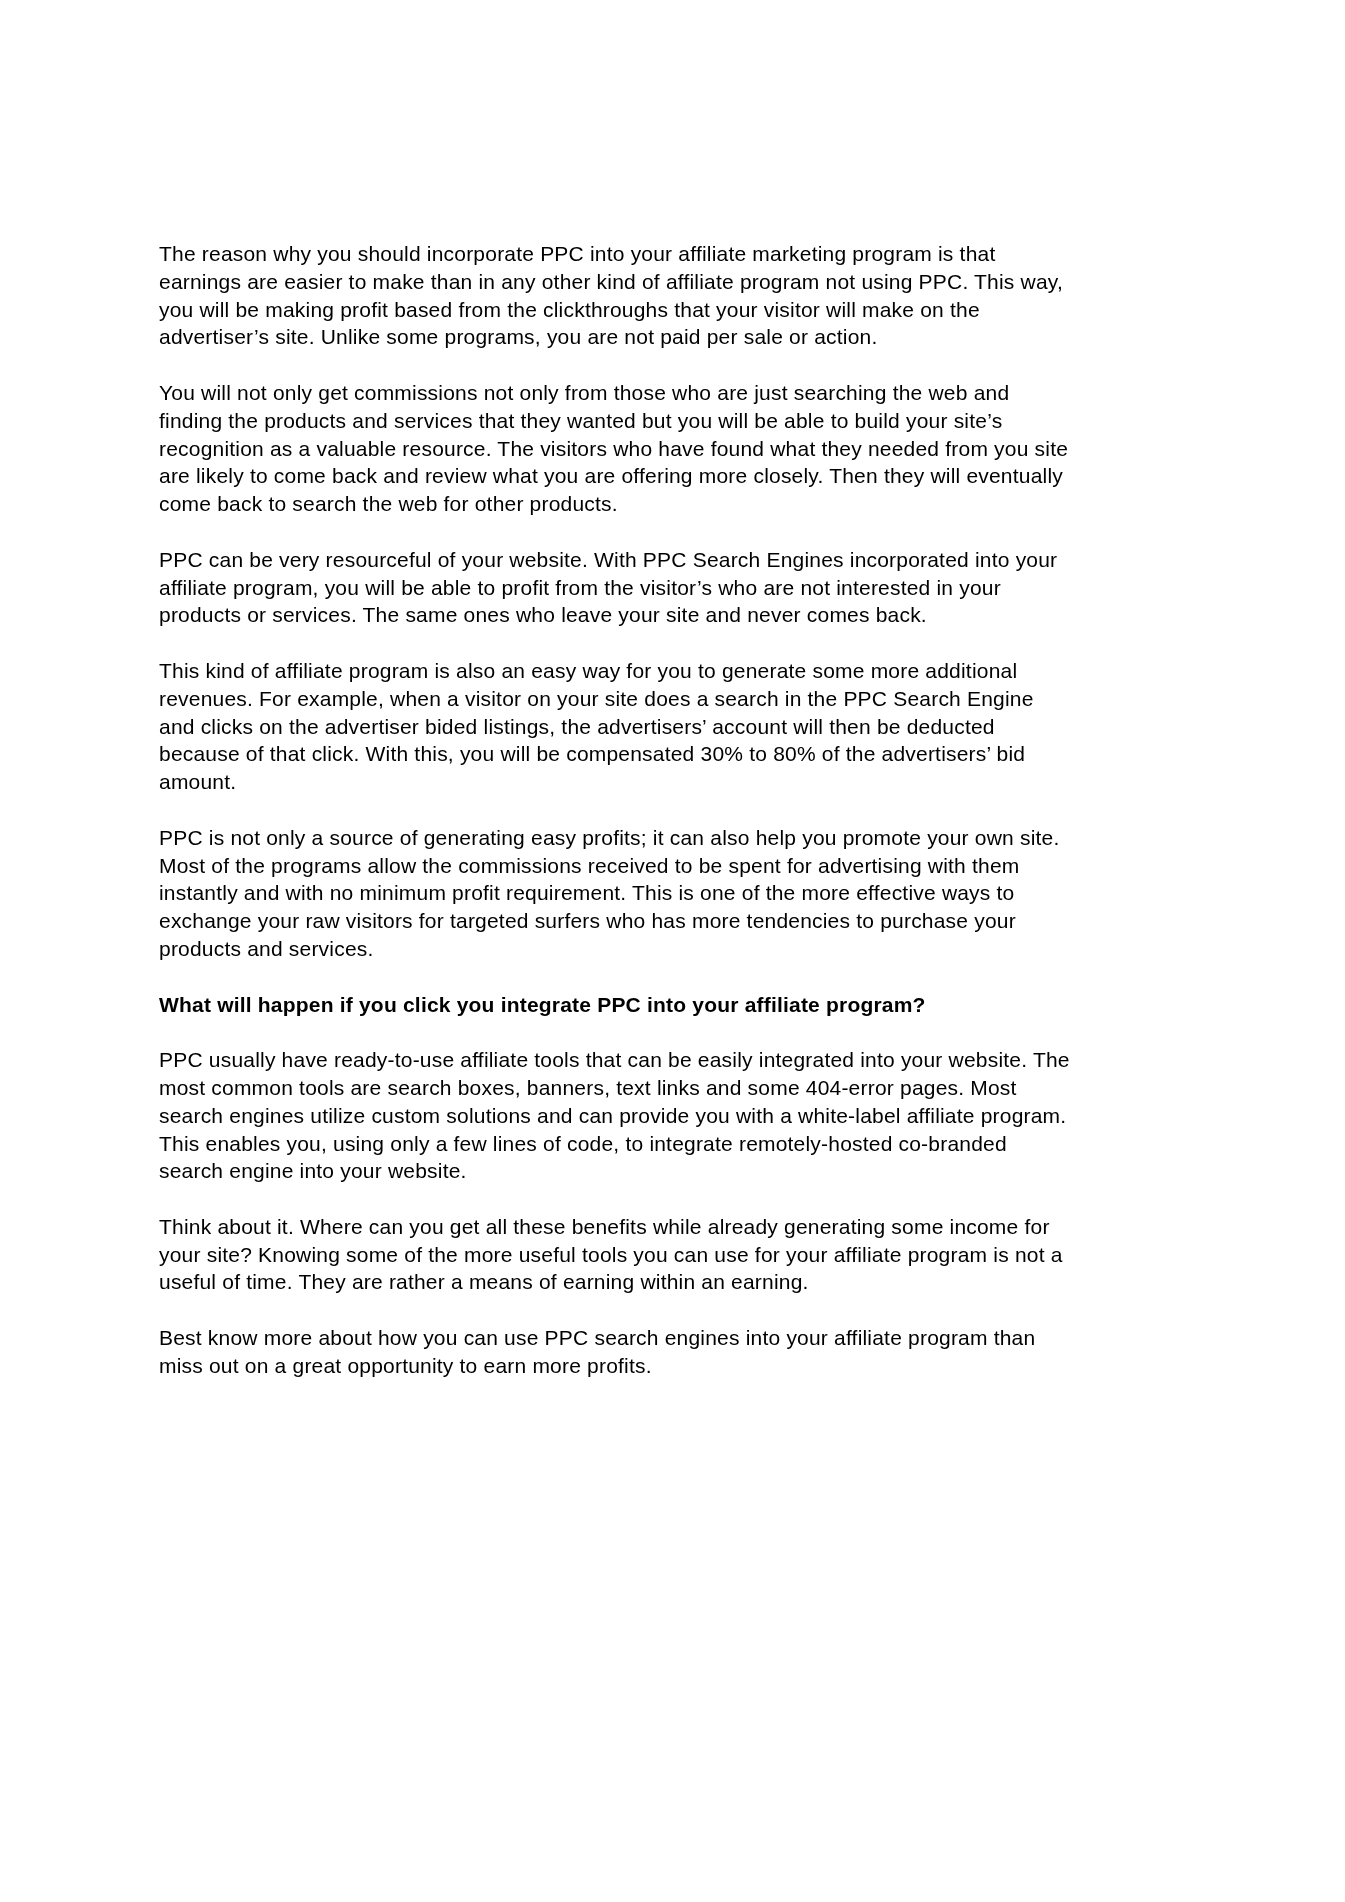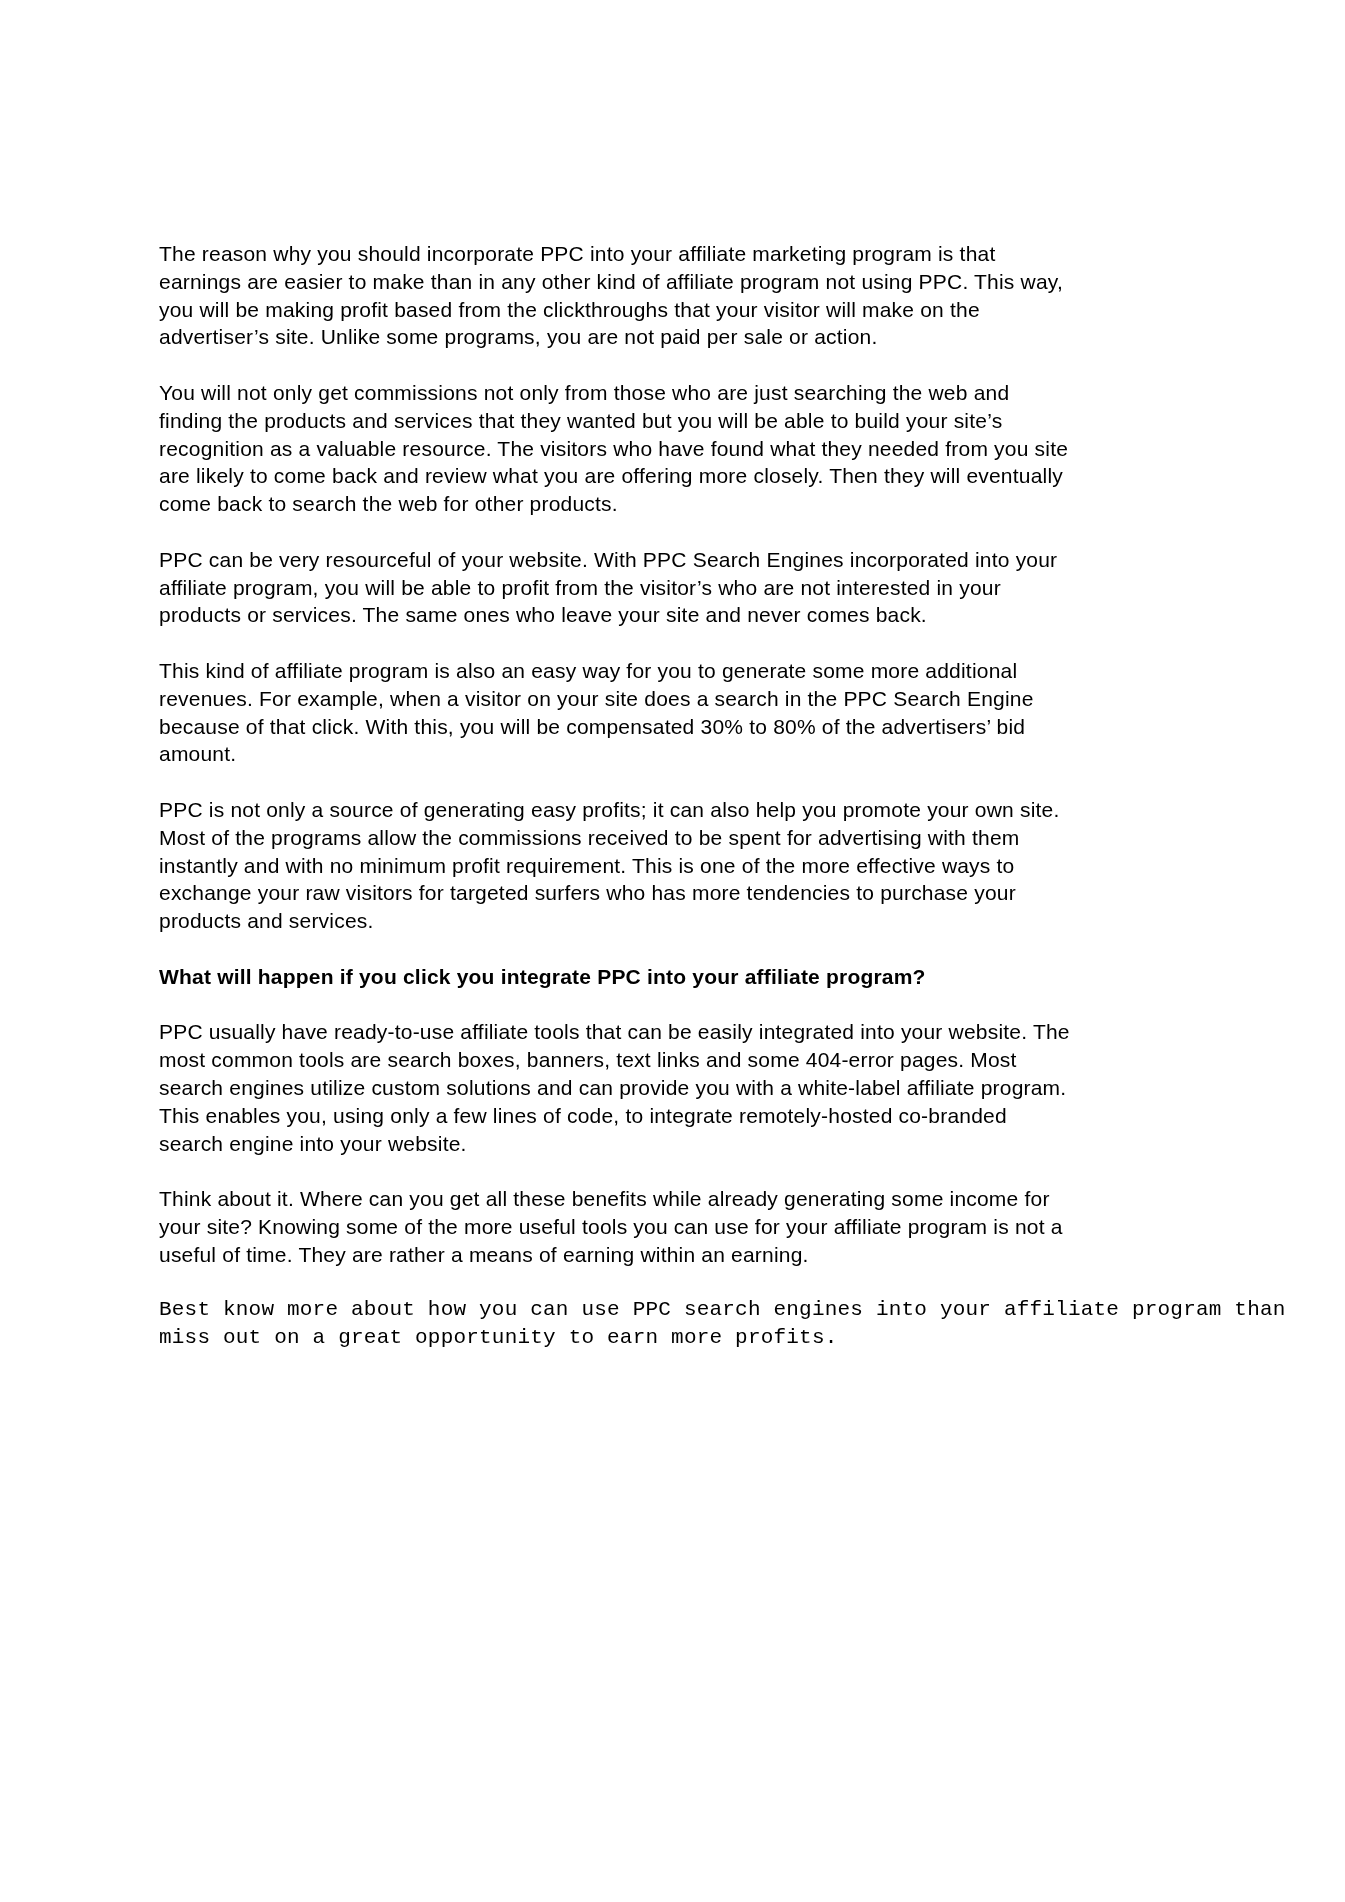--- a/index.html
+++ b/index.html
@@ -23,21 +23,20 @@
     color: #000000;
     font-size: 21px;
     line-height: 27.8px;
     letter-spacing: 0.2px;
   }
   .block {
     margin: 0 0 27.8px 0;
   }
   .block:last-child {
     margin-bottom: 0;
-    font-family: Liberation Mono, monospace;
   }
   .line {
     white-space: nowrap;
   }
   .heading .line {
     font-weight: bold;
   }
   .italic {
   }
 </style>
@@ -60,20 +59,21 @@
         <div class="line">come back to search the web for other products.</div>
       </div>
       <div class="block paragraph">
         <div class="line">PPC can be very resourceful of your website. With PPC Search Engines incorporated into your</div>
         <div class="line">affiliate program, you will be able to profit from the visitor’s who are not interested in your</div>
         <div class="line">products or services. The same ones who leave your site and never comes back.</div>
       </div>
       <div class="block paragraph">
         <div class="line">This kind of affiliate program is also an easy way for you to generate some more additional</div>
         <div class="line">revenues. For example, when a visitor on your site does a search in the PPC Search Engine</div>
+        <div class="line">and clicks on the advertiser bided listings, the advertisers’ account will then be deducted</div>
         <div class="line">because of that click. With this, you will be compensated 30% to 80% of the advertisers’ bid</div>
         <div class="line">amount.</div>
       </div>
       <div class="block paragraph">
         <div class="line">PPC is not only a source of generating easy profits; it can also help you promote your own site.</div>
         <div class="line">Most of the programs allow the commissions received to be spent for advertising with them</div>
         <div class="line">instantly and with no minimum profit requirement. This is one of the more effective ways to</div>
         <div class="line">exchange your raw visitors for targeted surfers who has more tendencies to purchase your</div>
         <div class="line">products and services.</div>
       </div>

